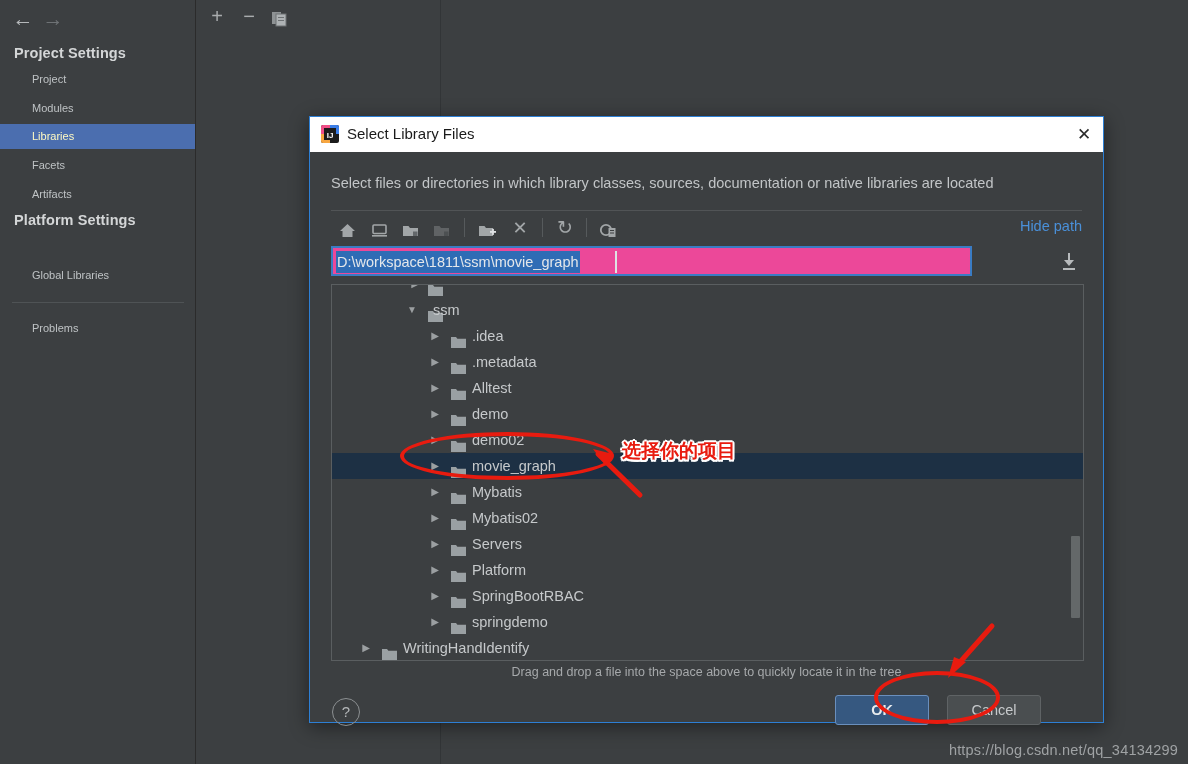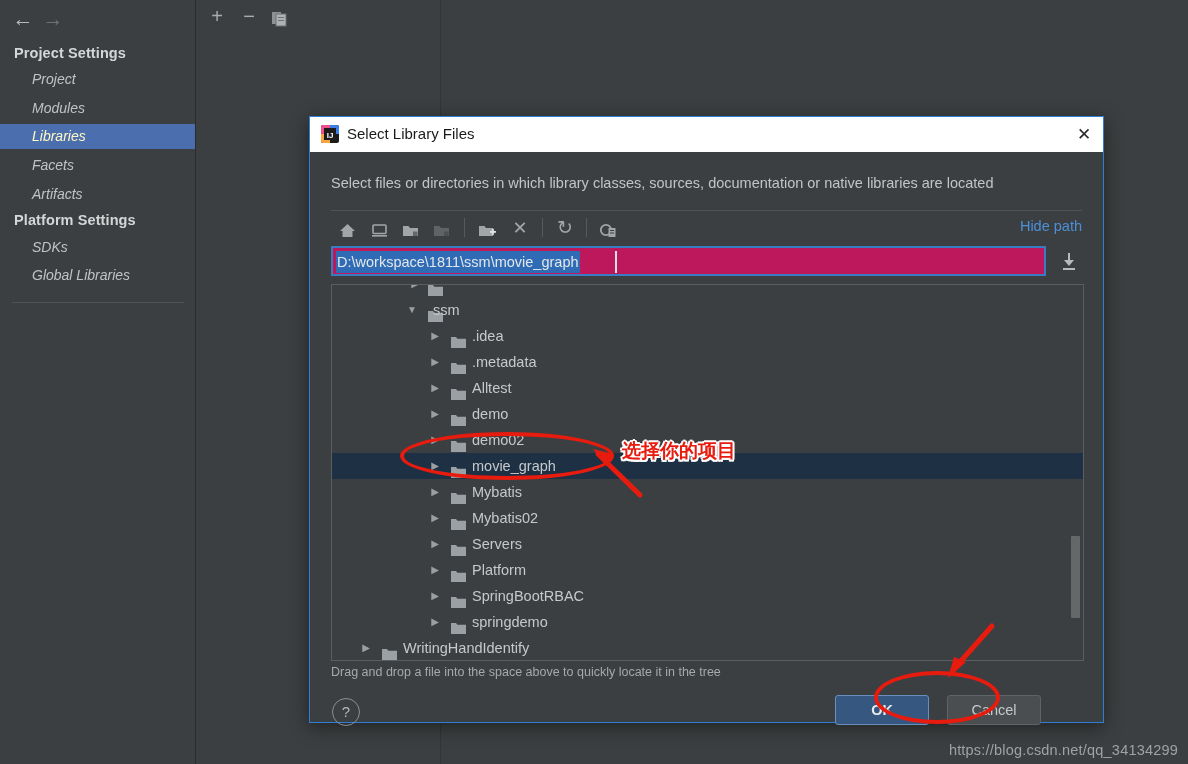--- a/index.html
+++ b/index.html
@@ -24,21 +24,21 @@
   }
   .nav-back { left: 2px; color: #b5b8ba; }
   .nav-fwd  { left: 32px; color: #6e7275; }
 
   .tree-head {
     position: absolute; left: 14px; font-size: 14.5px; font-weight: bold;
     color: #d4d6d7; letter-spacing: .1px;
   }
   .tree-item {
     position: absolute; left: 0; width: 195px; height: 25px;
-    font-size: 14px; color: #bfc3c5; line-height: 25px; font-style: italic;
+    font-size: 11px; color: #bfc3c5; line-height: 25px;
   }
   .tree-item .lbl { position: absolute; left: 32px; top: 0; white-space: nowrap; }
   .tree-item.selected { background: #4b6eaf; }
   .tree-item.selected .lbl { color: #fef9c3; }
   .sep-line {
     position: absolute; left: 12px; width: 172px; height: 1px; background: #4f5355;
   }
 
   .ide-toolbar { position: absolute; left: 196px; top: 0; width: 244px; height: 30px; }
   .tb-ico {
@@ -97,22 +97,22 @@
   }
   .dtb.dim { opacity: .55; }
   .dtb-sep { position: absolute; top: 7px; width: 1px; height: 19px; background: #565a5c; }
   .hide-path {
     position: absolute; right: 0; top: 7px; font-size: 14.5px; color: #4a90d9;
     cursor: pointer;
   }
 
   .path-row { position: absolute; left: 21px; top: 94px; width: 751px; height: 32px; }
   .path-field {
-    position: absolute; left: 0; top: 0; width: 715px; height: 30px;
-    border: 2px solid #3a7cc4; background: #be185d; box-sizing: border-box;
+    position: absolute; left: 0; top: 0; width: 641px; height: 30px;
+    border: 2px solid #3a7cc4; background: #ec4899; box-sizing: border-box;
   }
   .path-sel {
     position: absolute; left: 3px; top: 3px; height: 22px; line-height: 22px;
     background: #2f6cb5; color: #e4e7ea; font-size: 14.5px; padding: 0 1px;
     white-space: nowrap;
   }
   .path-caret {
     position: absolute; top: 3px; width: 2px; height: 22px; background: #dfe2e4;
   }
   .path-dl {
@@ -139,21 +139,21 @@
   .frow .fname { position: absolute; top: 0; }
 
   .scroll-track {
     position: absolute; right: 2px; top: 1px; width: 11px; height: 373px;
   }
   .scroll-thumb {
     position: absolute; left: 1px; width: 9px; background: #646869; border-radius: 1px;
   }
 
   .hint {
-    position: absolute; left: 21px; top: 513px; width: 751px; text-align: left;
+    position: absolute; left: 21px; top: 513px; width: 751px; text-align: center;
     font-size: 12.5px; color: #a6a9ab;
   }
 
   .btn-bar { position: absolute; left: 0; top: 536px; width: 793px; height: 56px; }
   .help-btn {
     position: absolute; left: 22px; top: 10px; width: 26px; height: 26px;
     border-radius: 50%; border: 1px solid #8c9092; color: #b4b7b9;
     text-align: center; line-height: 25px; font-size: 15px;
   }
   .btn {
@@ -207,29 +207,29 @@
     </div>
     <div class="tree-item" style="top:153px;">
       <span class="lbl">Facets</span>
     </div>
     <div class="tree-item" style="top:182px;">
       <span class="lbl">Artifacts</span>
     </div>
 
     <div class="tree-head" style="top:212px;">Platform Settings</div>
 
-    <div class="tree-item" style="top:235px;">
-      <span class="lbl">SDKs</span>
-    </div>
     <div class="tree-item" style="top:263px;">
       <span class="lbl">Global Libraries</span>
     </div>
 
     <div class="sep-line" style="top:302px;"></div>
 
+    <div class="tree-item" style="top:316px;">
+      <span class="lbl">Problems</span>
+    </div>
   </div>
 
   <div class="ide-toolbar">
     <div class="tb-ico" style="left:8px; font-size:20px;">+</div>
     <div class="tb-ico" style="left:40px; font-size:20px;">−</div>
     <div class="tb-ico" style="left:70px;">
       <svg width="18" height="18" viewBox="0 0 18 18" style="vertical-align:middle;margin-top:4px">
         <rect x="2" y="2" width="9" height="12" fill="#8e9294"></rect>
         <rect x="6" y="4" width="10" height="12" fill="#aeb2b4" stroke="#6d7173"></rect>
         <rect x="8" y="7" width="6" height="1" fill="#6d7173"></rect>

